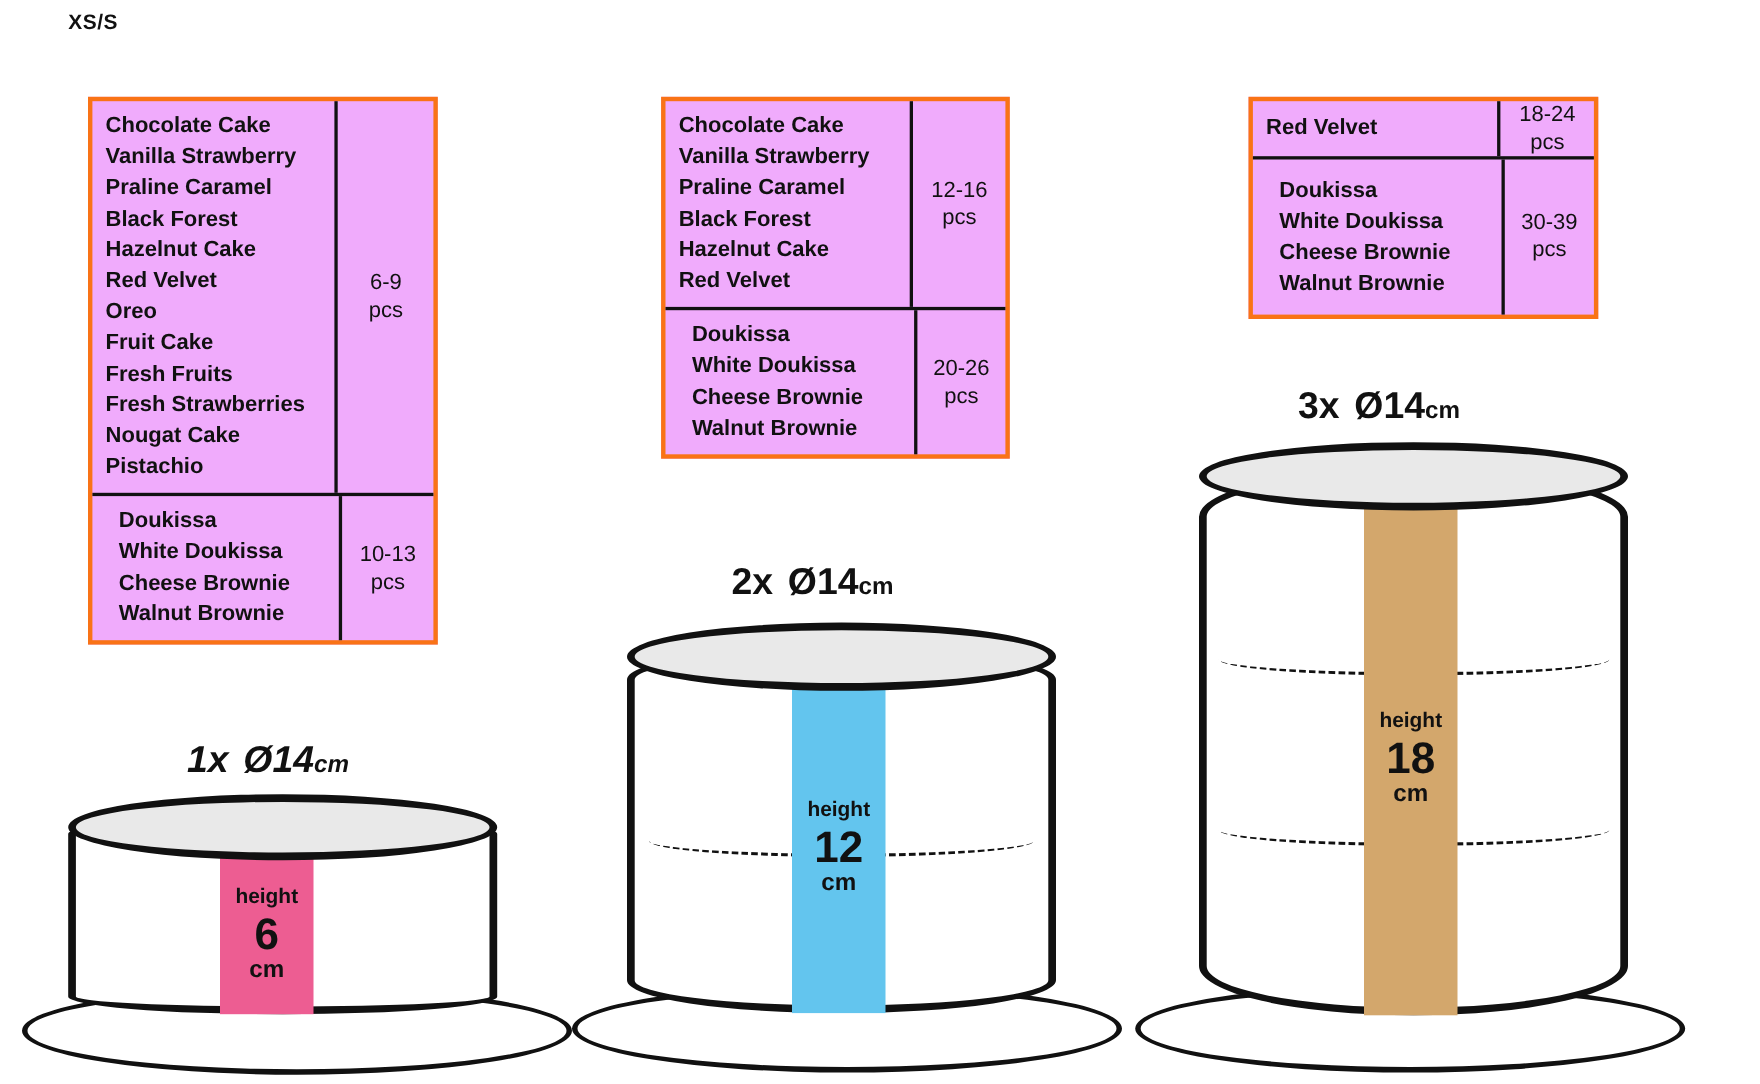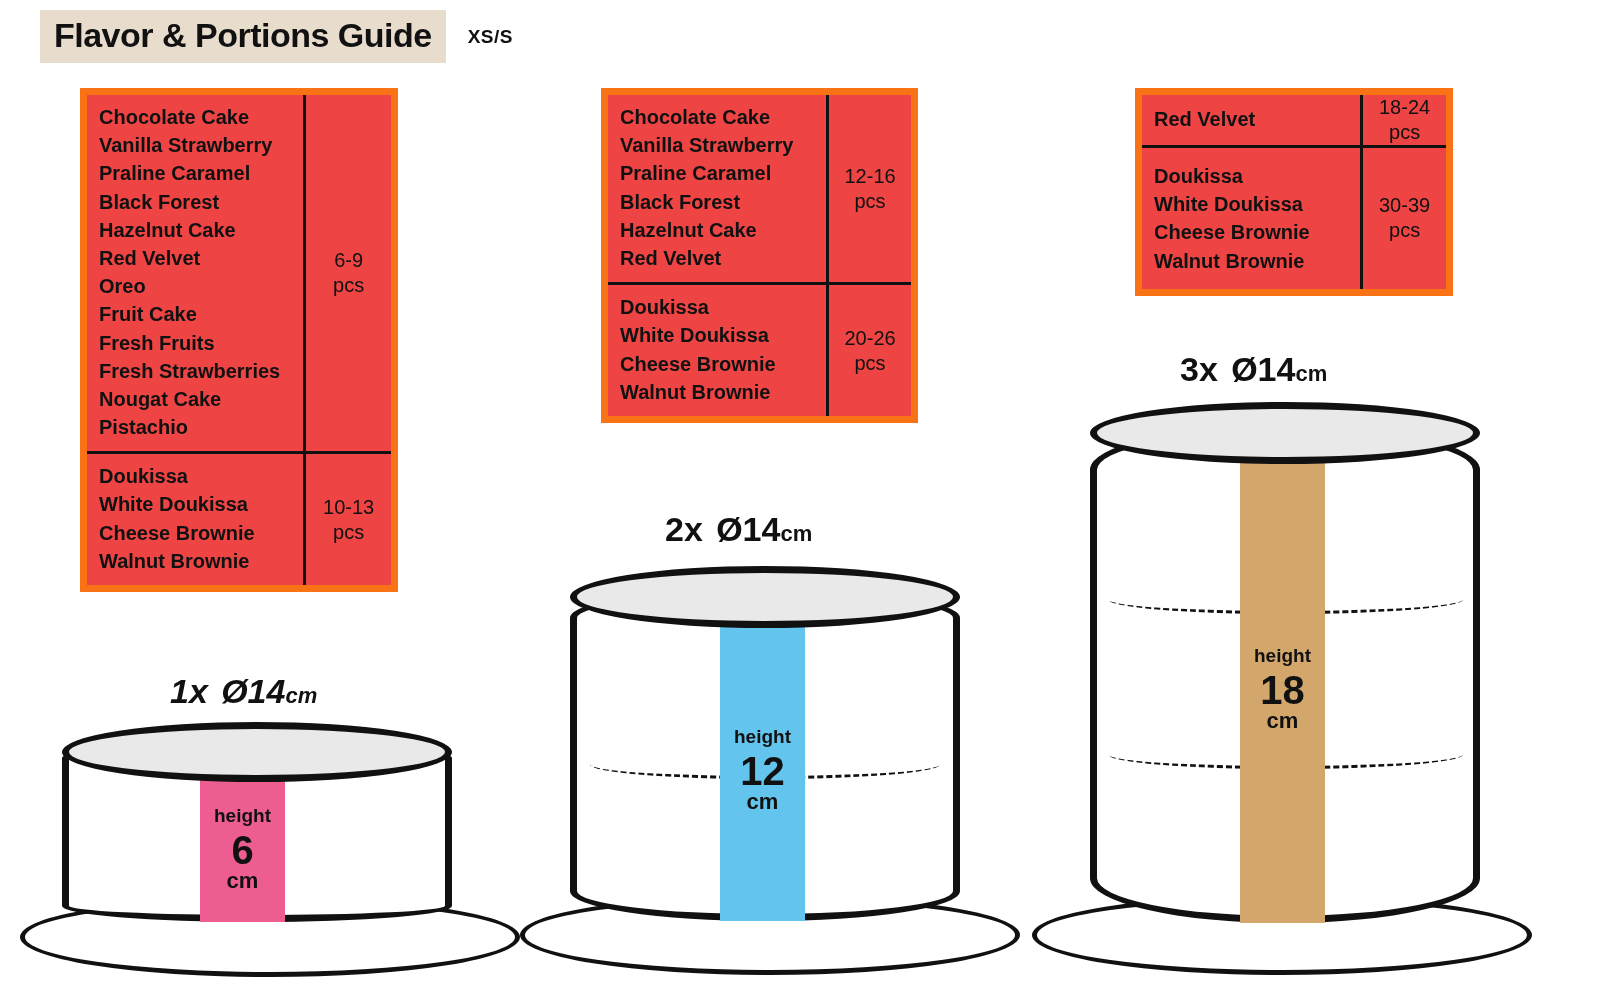--- a/index.html
+++ b/index.html
@@ -37,30 +37,31 @@
   #size-label {
     margin-left: 22px;
     font-size: 19px;
     font-weight: bold;
     letter-spacing: 0.5px;
   }
 
   
   .ptable {
     position: absolute;
-    border: 7px solid #f97316;
-    box-sizing: border-box;
-    background: #ef4444;
+    border: 4px solid #f97316;
+    box-sizing: border-box;
+    background: #f0abfc;
   }
   .prow {
     display: flex;
     align-items: stretch;
   }
   .prow + .prow {
     border-top: 3px solid #111;
+    padding-left: 12px;
   }
   .pflavors {
     padding: 8px 10px 10px 12px;
     box-sizing: border-box;
     display: flex;
     flex-direction: column;
     justify-content: center;
   }
   .pflavors span {
     display: block;
@@ -196,23 +197,20 @@
   #cake-3 .cake-body { left: 90px; top: 75px; width: 390px; height: 498px; }
   #cake-3 .cake-top { left: 90px; top: 52px; width: 390px; height: 62px; }
   #cake-3 .height-bar { left: 240px; top: 100px; width: 85px; height: 473px; background: #d3a76c; }
   #cake-3 .dash-line.d1 { left: 108px; top: 235px; width: 355px; }
   #cake-3 .dash-line.d2 { left: 108px; top: 390px; width: 355px; }
 </style>
 </head>
 <body>
 
 <div id="header">
-  <div id="title-bg" style="background: rgb(232, 220, 205);">
-    <div id="title-text">Flavor &amp; Portions Guide</div>
-  </div>
   <div id="size-label">XS/S</div>
 </div>
 
 <div class="ptable" id="table-1">
   <div class="prow prow-0">
     <div class="pflavors">
       <span>Chocolate Cake</span>
       <span>Vanilla Strawberry</span>
       <span>Praline Caramel</span>
       <span>Black Forest</span>

